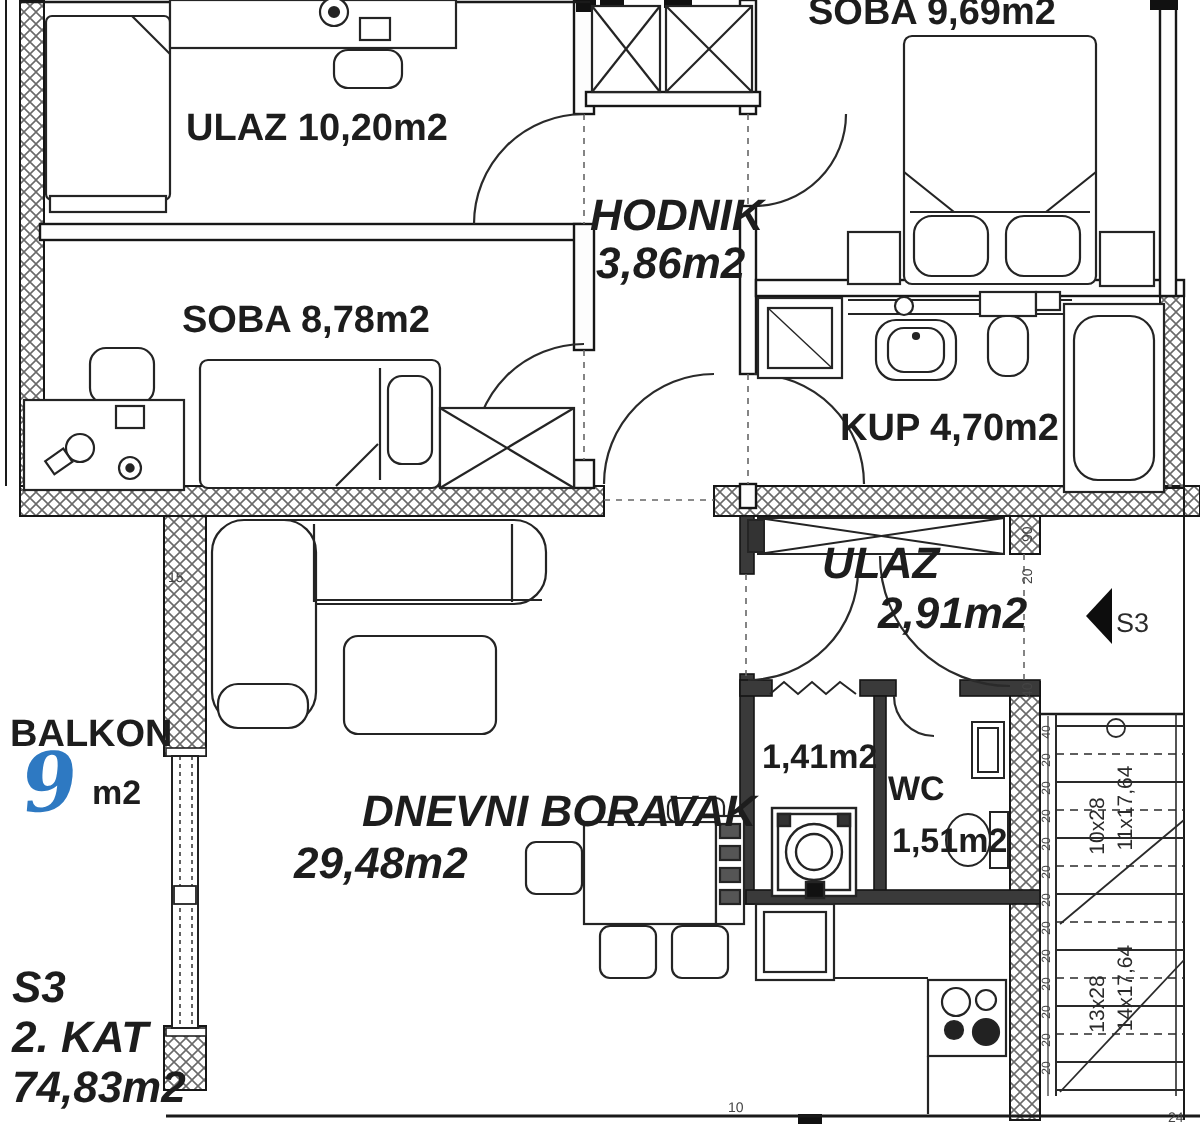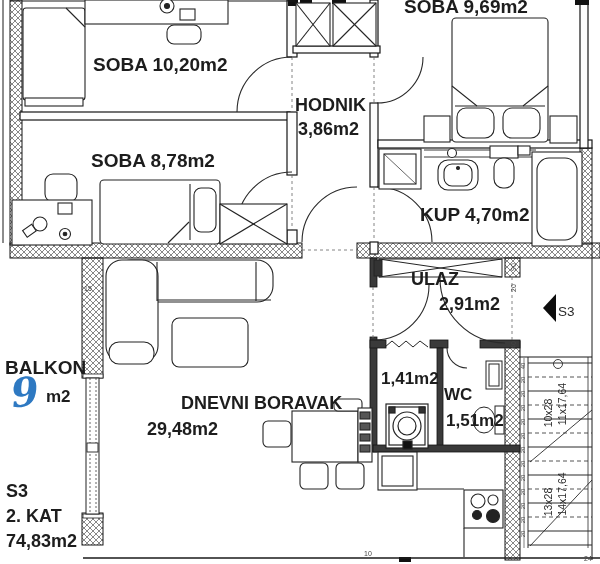--- a/index.html
+++ b/index.html
@@ -1,20 +1,20 @@
 <!DOCTYPE html>
 <html><head>
 <meta charset="utf-8">
 <style>
   html,body{margin:0;padding:0;background:#fff;}
   #plan{position:relative;width:600px;height:564px;background:#fff;overflow:hidden;
         font-family:"Liberation Sans",sans-serif;}
   #plan svg{position:absolute;left:0;top:0;}
   .label{position:absolute;font-weight:700;color:#1d1d1d;white-space:nowrap;line-height:1.05;}
-  .fs19{font-size:19px;} .fs18{font-size:18px;} .fs17{font-size:17px;}
+  .fs19{font-size:19px;} .fs18{font-size:22px;font-style:italic;} .fs17{font-size:17px;}
   .hand9{position:absolute;left:11px;top:368px;font:italic 700 40px "DejaVu Serif",serif;
          color:#2e79c2;transform:rotate(-6deg);}
   svg text{font-family:"Liberation Sans",sans-serif;fill:#2b2b2b;}
   .stairlab{font-size:10.5px;}
   .dimtxt{font-size:7px;fill:#444;}
   .steptxt{font-size:6px;fill:#444;}
 </style>
 </head>
 <body>
 
@@ -283,21 +283,21 @@
     <text class="dimtxt" x="364" y="556" font-size="9">10</text>
     <text class="dimtxt" x="584" y="561" font-size="8">24</text>
   </g>
 
   <g>
     <polygon points="543,308 556,294 556,322" fill="#0d0d0d"></polygon>
     <text x="558" y="316" font-size="13.5">S3</text>
   </g>
 </svg>
 
-<div class="label fs19" style="left:93px;top:55px;">SOBA 10,20m2</div>
+<div class="label fs19" style="left:93px;top:55px;">ULAZ 10,20m2</div>
 <div class="label fs19" style="left:91px;top:151px;">SOBA 8,78m2</div>
 <div class="label fs19" style="left:404px;top:-3px;">SOBA 9,69m2</div>
 <div class="label fs18" style="left:295px;top:96px;">HODNIK</div>
 <div class="label fs18" style="left:298px;top:120px;">3,86m2</div>
 <div class="label fs19" style="left:420px;top:188px;margin-top:17px;">KUP 4,70m2</div>
 <div class="label fs18" style="left:411px;top:270px;">ULAZ</div>
 <div class="label fs18" style="left:411px;top:295px;margin-left:28px;">2,91m2</div>
 <div class="label fs18" style="left:147px;top:394px;margin-left:34px;">DNEVNI BORAVAK</div>
 <div class="label fs18" style="left:147px;top:420px;">29,48m2</div>
 <div class="label fs17" style="left:381px;top:370px;">1,41m2</div>

